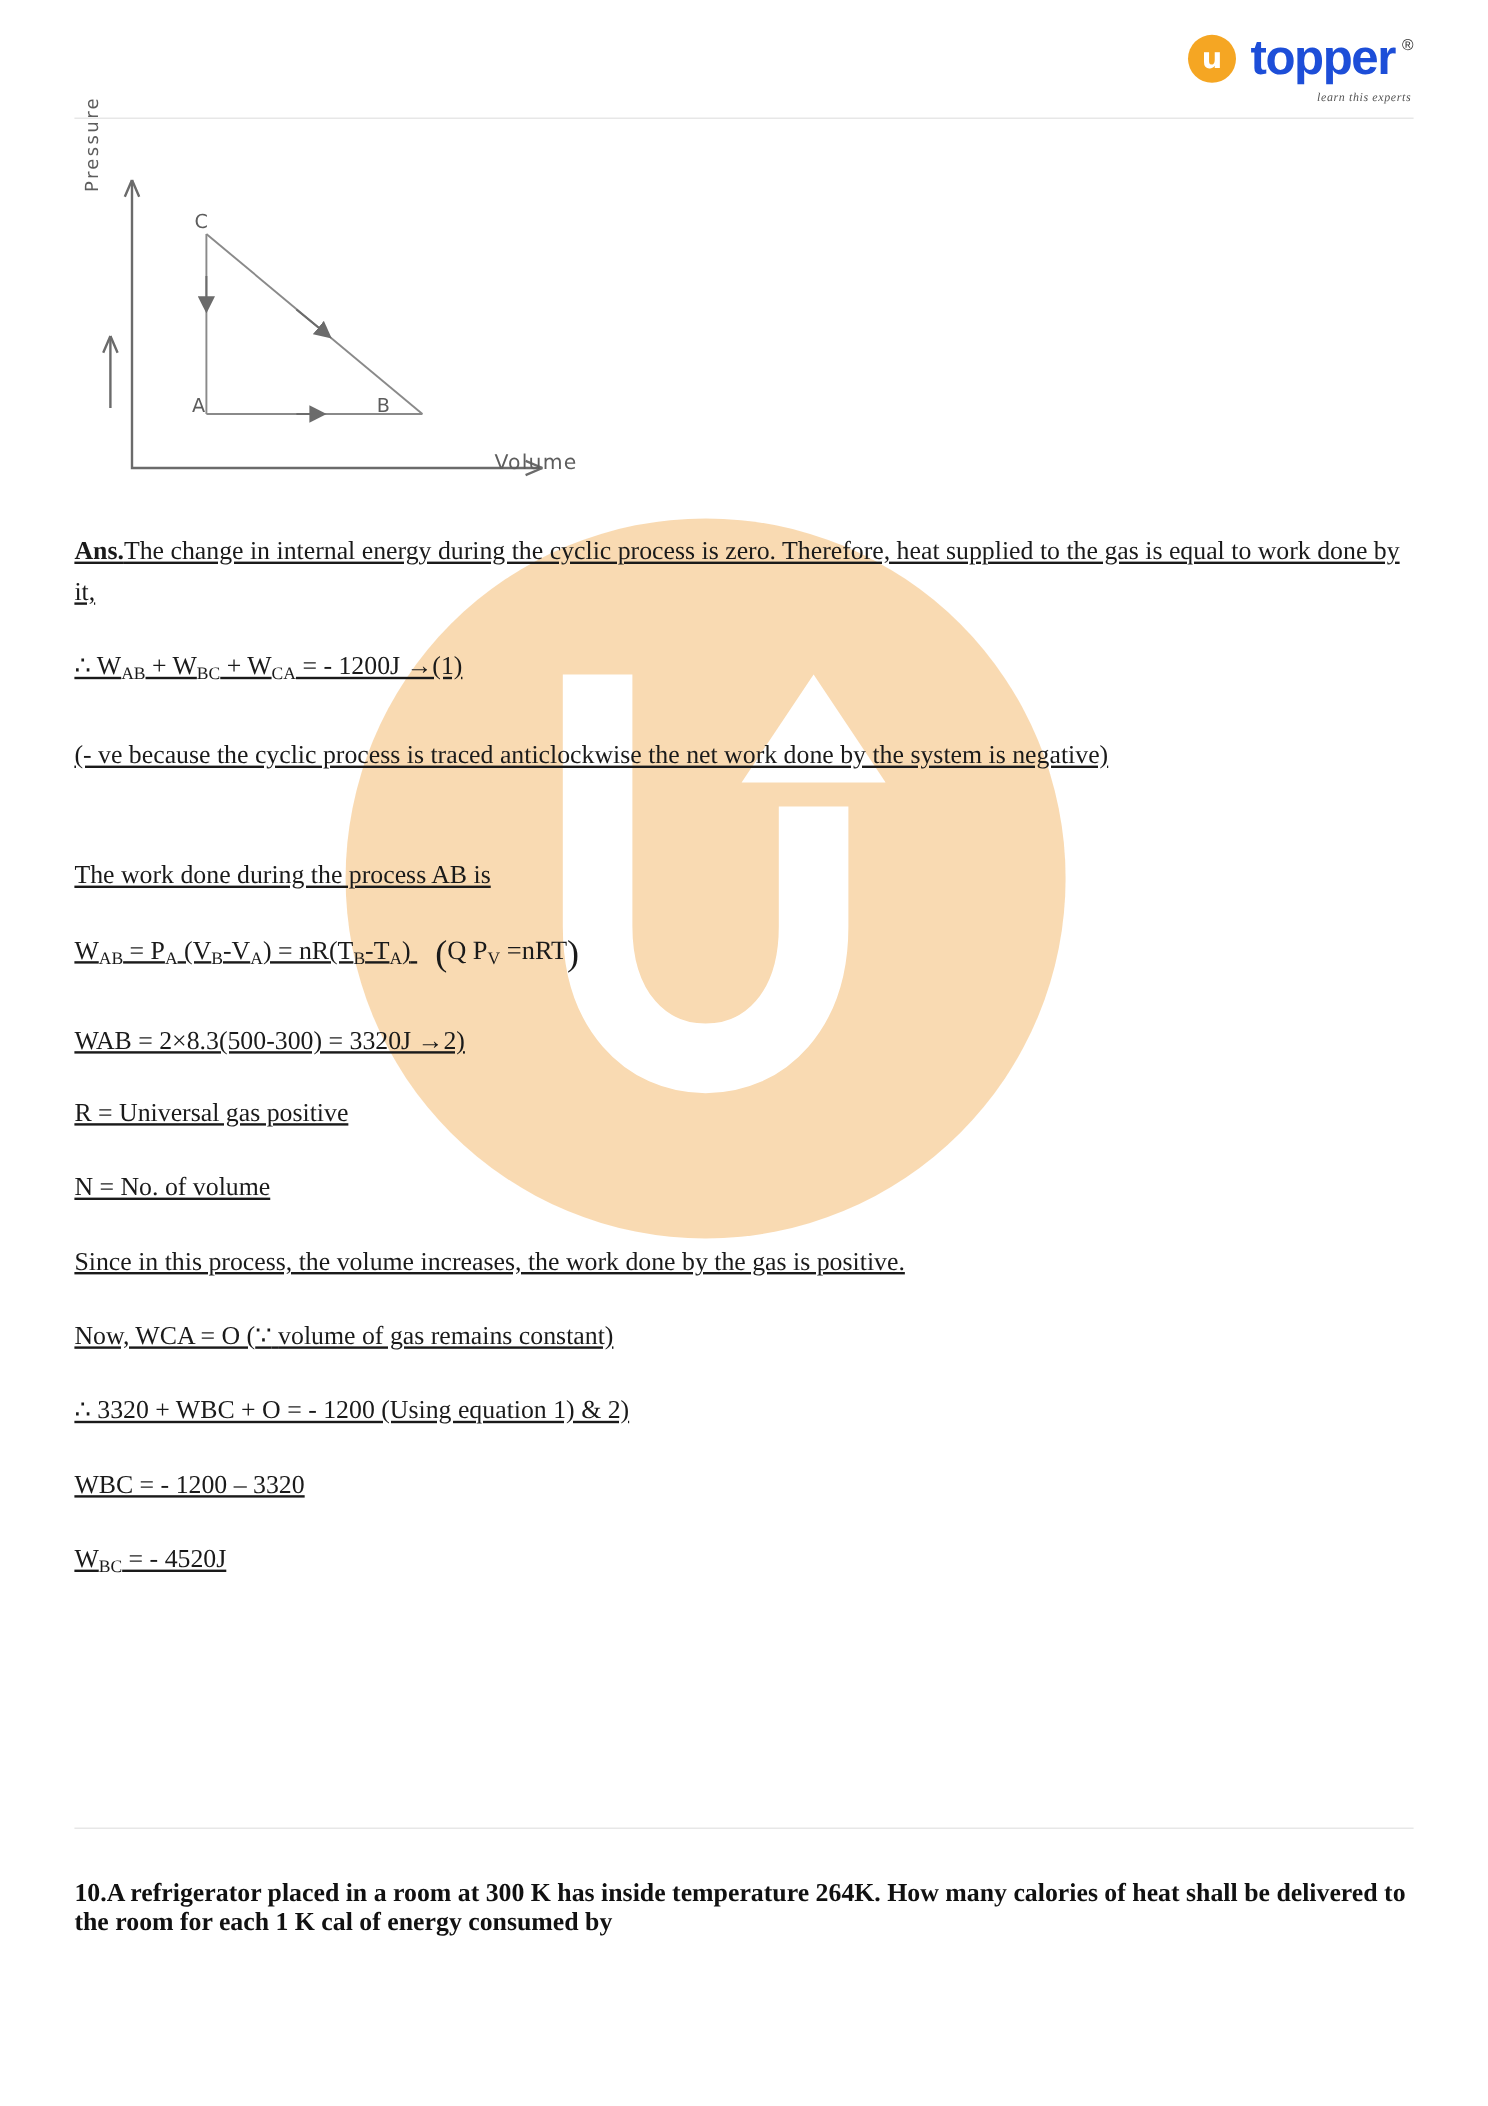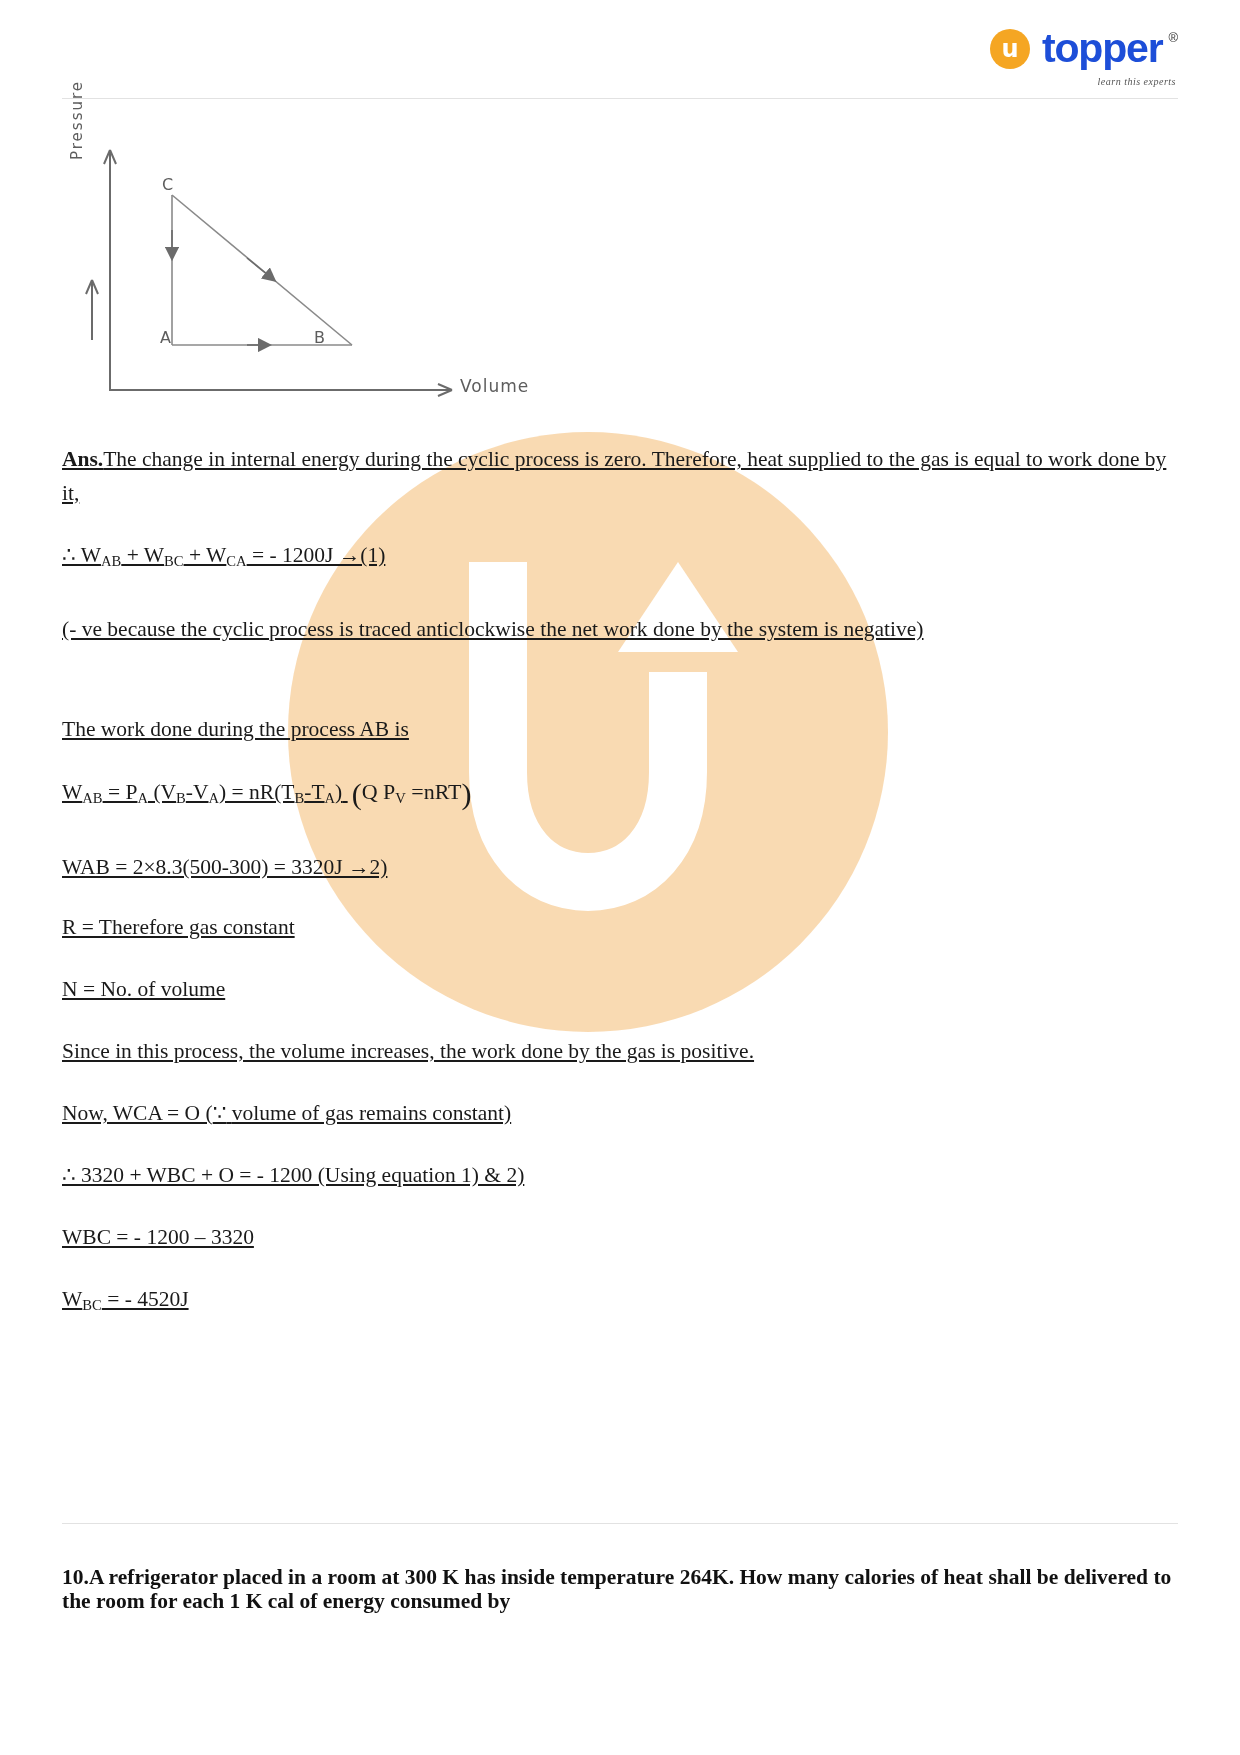--- a/index.html
+++ b/index.html
@@ -129,21 +129,20 @@
     white-space: nowrap;
   }
   .graph .axis-label-x {
     position: absolute;
     left: 350px;
     top: 236px;
     font-family: "DejaVu Sans", sans-serif;
     font-size: 17px;
     letter-spacing: 1px;
     color: #5d5d5d;
-    margin-left: 48px;
   }
   .graph .pt {
     position: absolute;
     font-family: "DejaVu Sans", sans-serif;
     font-size: 16px;
     color: #5d5d5d;
   }
   .pt-a { left: 98px; top: 188px; }
   .pt-b { left: 252px; top: 188px; }
   .pt-c { left: 100px; top: 35px; }
@@ -168,20 +167,21 @@
   .b { font-weight: bold; }
   sub {
     font-size: .68em;
     vertical-align: -0.28em;
   }
   .mathbox {
     display: inline-block;
     position: relative;
     padding: 0 4px;
     font-family: "Liberation Serif", serif;
+    margin-left: 11px;
   }
   .paren {
     font-size: 30px;
     vertical-align: -5px;
     line-height: 1;
   }
   .q-serif { font-size: 22px; }
 
   
   .question {
@@ -265,21 +265,21 @@
 
     <p class="para" style="top:712px">The work done during the process AB is</p>
 
     <p class="para" style="top:775px">
       <span>W</span><sub>AB</sub><span> = P</span><sub>A</sub><span> (V</span><sub>B</sub><span>-V</span><sub>A</sub><span>) = nR(T</span><sub>B</sub><span>-T</span><sub>A</sub><span>)</span>
       <span class="mathbox"><span class="paren">(</span><span class="q-serif">Q P</span><sub>V</sub><span class="q-serif"> =nRT</span><span class="paren">)</span></span>
     </p>
 
     <p class="para" style="top:850px">WAB = 2×8.3(500-300)  = 3320J →2)</p>
 
-    <p class="para" style="top:910px">R = Therefore gas constant</p>
+    <p class="para" style="top:910px">R = Universal gas positive</p>
 
     <p class="para" style="top:972px">N = No. of volume</p>
 
     <p class="para" style="top:1034px">Since in this process, the volume increases, the work done by the gas is positive.</p>
 
     <p class="para" style="top:1096px">
       <span>Now, WCA = O (</span><span>∵</span> <span>volume of gas remains constant)</span>
     </p>
 
     <p class="para" style="top:1158px">∴ 3320 + WBC + O = - 1200 (Using equation 1) &amp; 2)</p>

